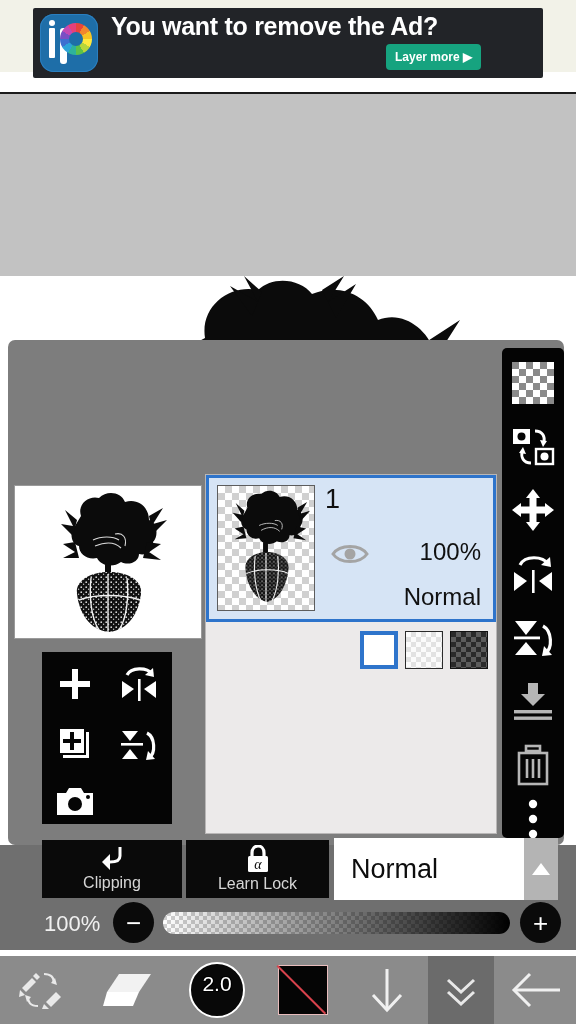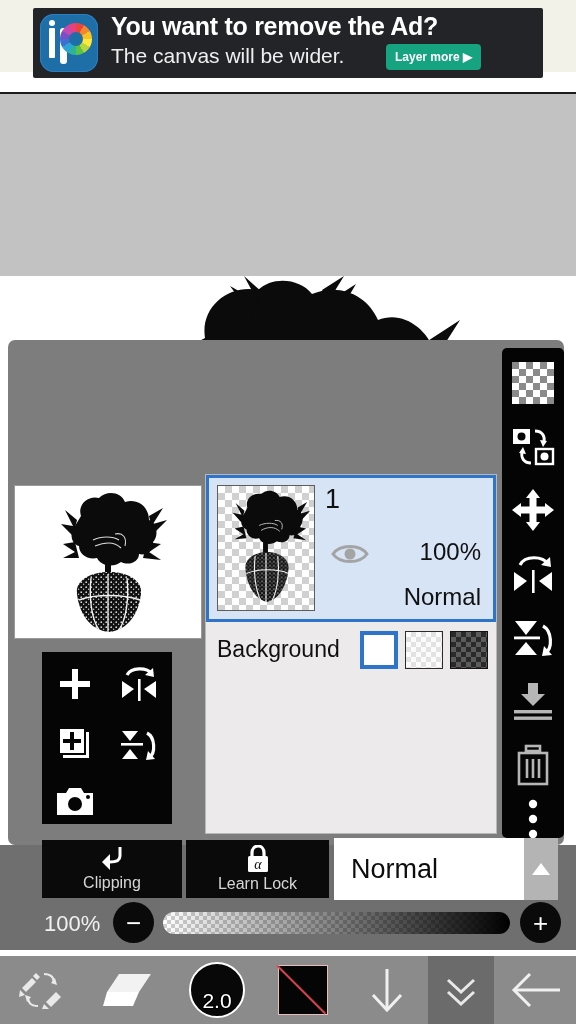--- a/index.html
+++ b/index.html
@@ -121,42 +121,41 @@
         linear-gradient(45deg,#cfcfcf 25%,transparent 25%,transparent 75%,#cfcfcf 75%);
       background-size:100% 100%,8px 8px,8px 8px;
       background-position:0 0,0 0,4px 4px;background-color:#ffffff;}
 
   
   .toolbar{position:absolute;left:0;top:956px;width:576px;height:68px;background:#8b8b8b;}
   .tb-btn{position:absolute;top:0;height:68px;display:flex;align-items:center;justify-content:center;}
   .tb-active{background:#6b6b6b;}
   .brush-circle{width:52px;height:52px;border-radius:50%;background:#080808;border:2px solid #ffffff;
                 display:flex;align-items:flex-end;justify-content:center;}
-  .brush-num{font-size:21px;color:#fff;font-family:"Liberation Sans",sans-serif;padding-bottom:3px;
+  .brush-num{font-size:21px;color:#fff;font-family:"Liberation Sans",sans-serif;padding-bottom:20px;
              text-shadow:-1px -1px 0 #000,1px -1px 0 #000,-1px 1px 0 #000,1px 1px 0 #000;}
   .color-sw{width:48px;height:48px;background:#050505;border:1px solid #e8bcbc;position:relative;}
   .color-sw:after{content:"";position:absolute;left:-1px;top:-1px;width:68px;height:1.5px;background:#d8424c;
                   transform-origin:0 0;transform:rotate(45deg);}
 </style>
 </head>
 <body>
 
 <div id="app">
 
   <div class="ad-wrap">
     <div class="ad-bar">
       <div class="ad-logo">
         <div class="ip-idot"></div>
         <div class="ip-i"></div>
         <div class="ip-p-stem"></div>
         <div class="wheel"></div>
       </div>
       <div class="ad-text">
         <div class="ad-line1">You want to remove the Ad?</div>
-        <div class="ad-line2">The canvas will be wider.</div>
       </div>
       <div class="ad-cta">Layer more ▶</div>
     </div>
   </div>
 
   <div class="canvas-grey"></div>
   <div class="canvas-white">
     <svg class="artwork" viewBox="0 0 576 580">
       <defs>
         <pattern id="grain" width="9" height="9" patternUnits="userSpaceOnUse">
@@ -321,21 +320,20 @@
         <svg width="38" height="24" viewBox="0 0 38 24">
           <path d="M2,12 C9,2 29,2 36,12 C29,22 9,22 2,12 Z" fill="none" stroke="#a4a4a4" stroke-width="3"></path>
           <circle cx="19" cy="12" r="5.5" fill="#a4a4a4"></circle>
         </svg>
       </div>
       <div class="one-opacity">100%</div>
       <div class="one-blend">Normal</div>
     </div>
 
     <div class="layer-row row-bg">
-      <div class="bg-label">Background</div>
       <div class="bg-swatches">
         <div class="bg-sw sw-white"></div>
         <div class="bg-sw sw-light"></div>
         <div class="bg-sw sw-dark"></div>
       </div>
     </div>
   </div>
 
   <div class="right-bar">
 

